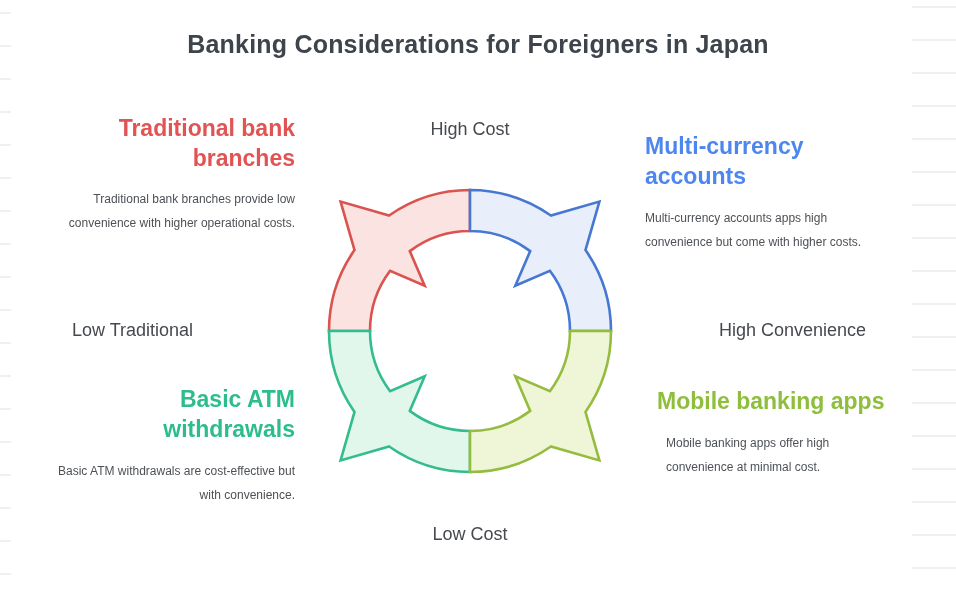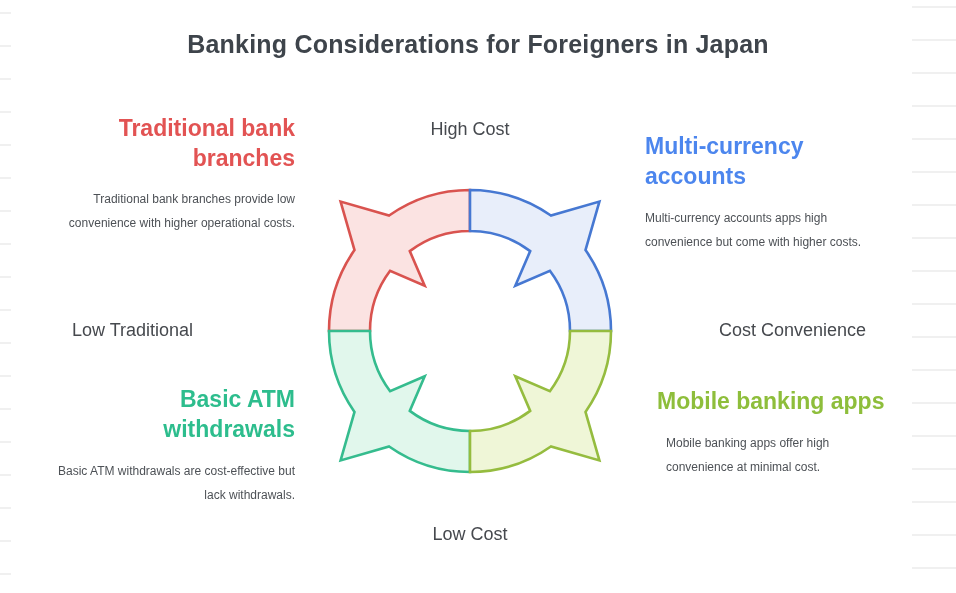--- a/index.html
+++ b/index.html
@@ -73,27 +73,27 @@
     </defs>
     <use href="#segment-shape" transform="rotate(-90 470 331)" fill="#fbe3e2" stroke="#d9534f"></use>
     <use href="#segment-shape" fill="#e8eefa" stroke="#4678d2"></use>
     <use href="#segment-shape" transform="rotate(180 470 331)" fill="#e1f7ec" stroke="#35bc8e"></use>
     <use href="#segment-shape" transform="rotate(90 470 331)" fill="#eff6d7" stroke="#95bc3f"></use>
   </svg>
 
   <div class="axis-label centered label-high-cost">High Cost</div>
   <div class="axis-label centered label-low-cost">Low Cost</div>
   <div class="axis-label label-low-convenience">Low Traditional</div>
-  <div class="axis-label label-high-convenience">Cost Convenience</div>
+  <div class="axis-label label-high-convenience">High Convenience</div>
 
   <div class="heading align-right q-red-heading" style="color: rgb(226, 83, 83);">Traditional bank branches</div>
   <div class="body-text align-right q-red-body">Traditional bank branches provide low convenience with higher operational costs.</div>
 
   <div class="heading q-blue-heading" style="color: rgb(76, 134, 238);">Multi-currency accounts</div>
   <div class="body-text q-blue-body">Multi-currency accounts apps high convenience but come with higher costs.</div>
 
   <div class="heading align-right q-green-heading" style="color: rgb(45, 189, 141);">Basic ATM withdrawals</div>
-  <div class="body-text align-right q-green-body">Basic ATM withdrawals are cost-effective but lack withdrawals.</div>
+  <div class="body-text align-right q-green-body">Basic ATM withdrawals are cost-effective but with convenience.</div>
 
   <div class="heading q-yellow-heading" style="color: rgb(142, 190, 59); margin-left: 12px;">Mobile banking apps</div>
   <div class="body-text q-yellow-body">Mobile banking apps offer high convenience at minimal cost.</div>
 
 </div>
 
 </body></html>

